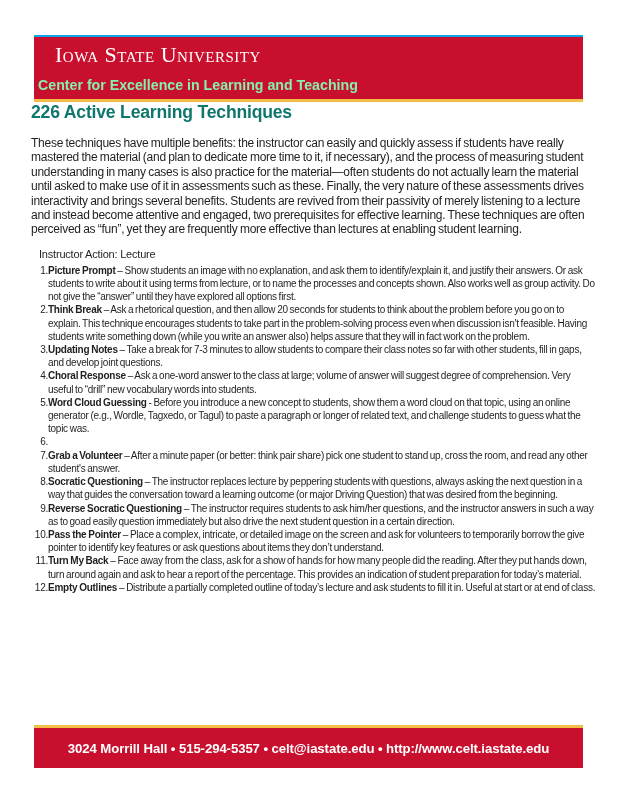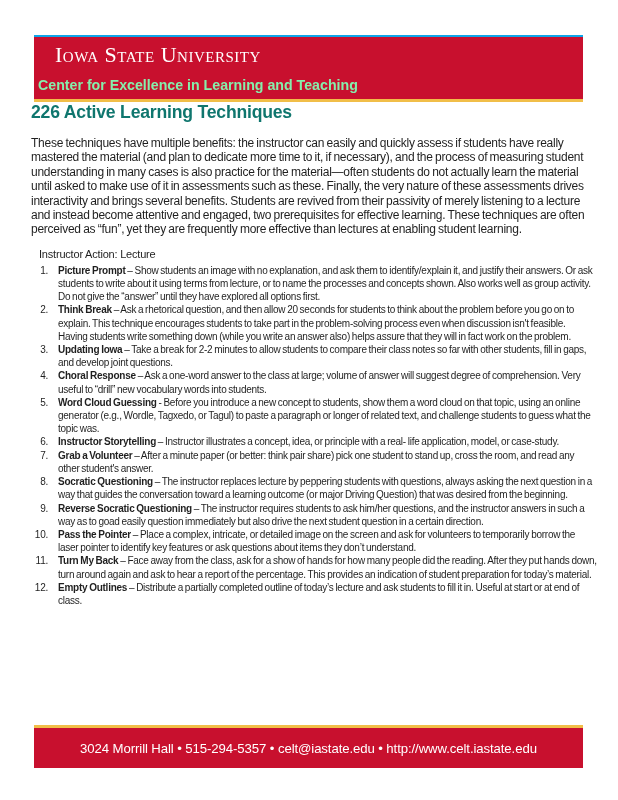--- a/index.html
+++ b/index.html
@@ -55,32 +55,32 @@
     margin:0 0 3px 8px; line-height:14px;
     letter-spacing:-0.2px;
   }
   .tech-list { margin:0; padding:0; }
   .tech-row {
     display:flex;
     font-size:10px; line-height:13.2px;
     letter-spacing:-0.25px; word-spacing:-0.7px;
   }
   .tech-num { width:17px; text-align:right; flex-shrink:0; }
-  .tech-body { margin-left:10px; }
+  .tech-body { }
   .tech-name { font-weight:bold; }
   
   .footer {
     position:absolute; left:34px; top:725px; width:549px; height:43px;
     box-sizing:border-box;
     background:#C8102E;
     border-top:3px solid #F1BE48;
     display:flex; align-items:center; justify-content:center;
   }
   .footer-text {
-    color:#ffffff; font-weight:normal;
+    color:#ffffff; font-weight:bold;
     font-size:13.2px; letter-spacing:-0.1px;
     white-space:nowrap;
   }
 </style>
 </head>
 <body>
 
 <div class="page">
 
   <div class="banner">
@@ -101,56 +101,55 @@
     <div class="tech-body"><span class="tech-name">Picture Prompt</span> <span>– Show students an image with no explanation, and ask them to identify/explain it, and justify their answers. Or ask students to write about it using terms from lecture, or to name the processes and concepts shown. Also works well as group activity. Do not give the “answer” until they have explored all options first.</span></div>
   </div>
 
   <div class="tech-row">
     <div class="tech-num">2.</div>
     <div class="tech-body"><span class="tech-name">Think Break</span> <span>– Ask a rhetorical question, and then allow 20 seconds for students to think about the problem before you go on to explain. This technique encourages students to take part in the problem-solving process even when discussion isn't feasible. Having students write something down (while you write an answer also) helps assure that they will in fact work on the problem.</span></div>
   </div>
 
   <div class="tech-row">
     <div class="tech-num">3.</div>
-    <div class="tech-body"><span class="tech-name">Updating Iowa</span> <span>– Take a break for 2-2 minutes to allow students to compare their class notes so far with other students, fill in gaps, and develop joint questions.</span></div>
+    <div class="tech-body"><span class="tech-name">Updating Notes</span> <span>– Take a break for 7-3 minutes to allow students to compare their class notes so far with other students, fill in gaps, and develop joint questions.</span></div>
   </div>
 
   <div class="tech-row">
     <div class="tech-num">4.</div>
     <div class="tech-body"><span class="tech-name">Choral Response</span> <span>– Ask a one-word answer to the class at large; volume of answer will suggest degree of comprehension. Very useful to “drill” new vocabulary words into students.</span></div>
   </div>
 
   <div class="tech-row">
     <div class="tech-num">5.</div>
     <div class="tech-body"><span class="tech-name">Word Cloud Guessing</span> <span>- Before you introduce a new concept to students, show them a word cloud on that topic, using an online generator (e.g., Wordle, Tagxedo, or Tagul) to paste a paragraph or longer of related text, and challenge students to guess what the topic was.</span></div>
   </div>
 
   <div class="tech-row">
     <div class="tech-num">6.</div>
-    <div class="tech-body"><span class="tech-name">Instructor Storytelling</span> <span>– Instructor illustrates a concept, idea, or principle with a real- life application, model, or case-study.</span></div>
   </div>
 
   <div class="tech-row">
     <div class="tech-num">7.</div>
     <div class="tech-body"><span class="tech-name">Grab a Volunteer</span> <span>– After a minute paper (or better: think pair share) pick one student to stand up, cross the room, and read any other student's answer.</span></div>
   </div>
 
   <div class="tech-row">
     <div class="tech-num">8.</div>
     <div class="tech-body"><span class="tech-name">Socratic Questioning</span> <span>– The instructor replaces lecture by peppering students with questions, always asking the next question in a way that guides the conversation toward a learning outcome (or major Driving Question) that was desired from the beginning.</span></div>
   </div>
 
   <div class="tech-row">
     <div class="tech-num">9.</div>
     <div class="tech-body"><span class="tech-name">Reverse Socratic Questioning</span> <span>– The instructor requires students to ask him/her questions, and the instructor answers in such a way as to goad easily question immediately but also drive the next student question in a certain direction.</span></div>
   </div>
 
   <div class="tech-row">
     <div class="tech-num">10.</div>
-    <div class="tech-body"><span class="tech-name">Pass the Pointer</span> <span>– Place a complex, intricate, or detailed image on the screen and ask for volunteers to temporarily borrow the laser pointer to identify key features or ask questions about items they don’t understand.</span></div>
+    <div class="tech-body"><span class="tech-name">Pass the Pointer</span> <span>– Place a complex, intricate, or detailed image on the screen and ask for volunteers to temporarily borrow the give pointer to identify key features or ask questions about items they don’t understand.</span></div>
   </div>
 
   <div class="tech-row">
     <div class="tech-num">11.</div>
     <div class="tech-body"><span class="tech-name">Turn My Back</span> <span>– Face away from the class, ask for a show of hands for how many people did the reading. After they put hands down, turn around again and ask to hear a report of the percentage. This provides an indication of student preparation for today’s material.</span></div>
   </div>
 
   <div class="tech-row">
     <div class="tech-num">12.</div>
     <div class="tech-body"><span class="tech-name">Empty Outlines</span> <span>– Distribute a partially completed outline of today’s lecture and ask students to fill it in. Useful at start or at end of class.</span></div>

